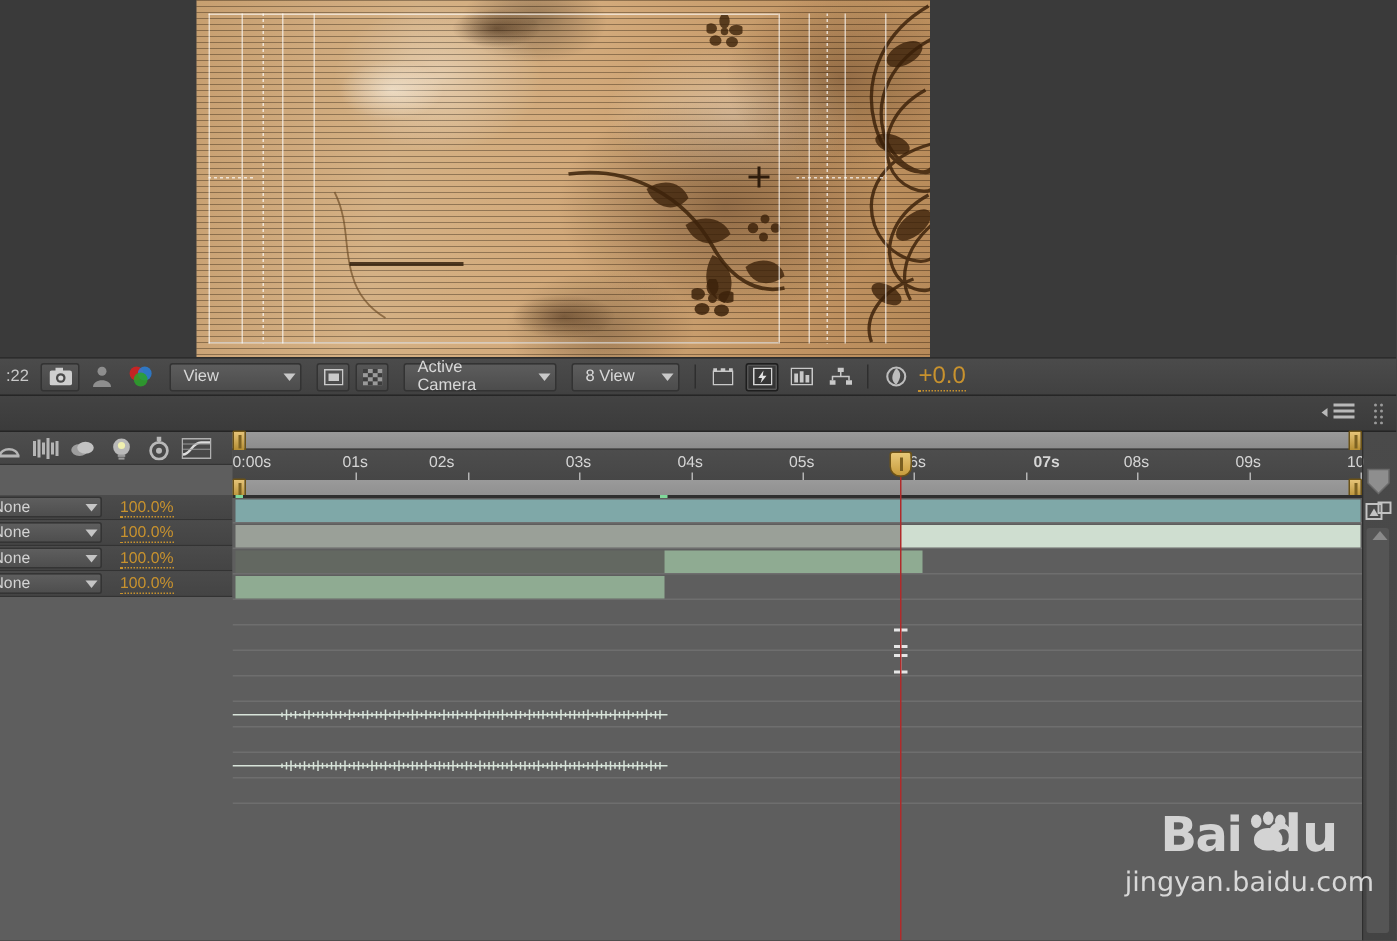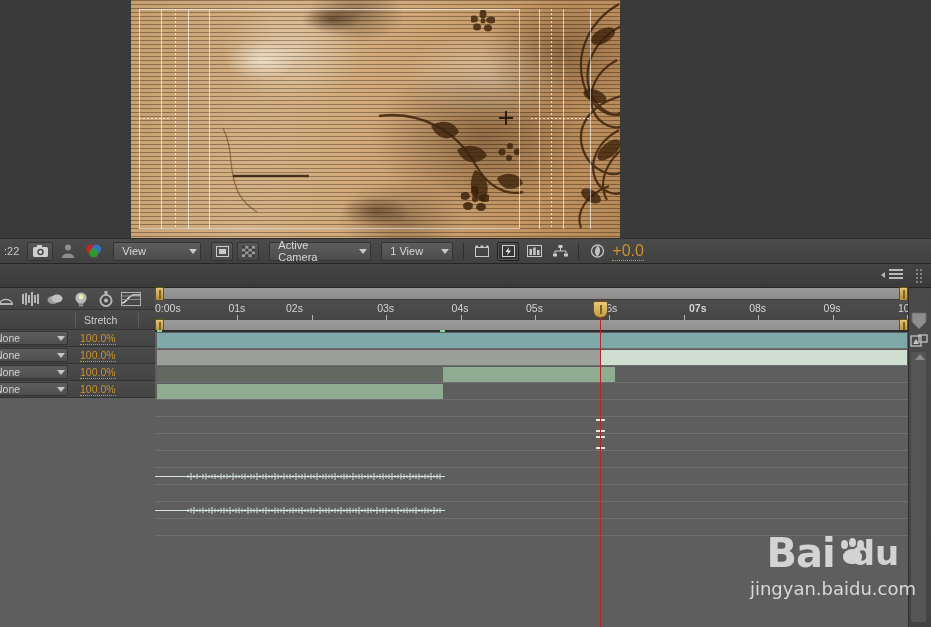--- a/index.html
+++ b/index.html
@@ -158,21 +158,21 @@
   #vscroll{ position:absolute; left:911px; top:64px; width:15px; height:270px;
     background:#555; border-radius:2px; }
   #vscroll-arrow{ position:absolute; left:915px; top:66px; width:0;height:0;
     border-left:5px solid transparent; border-right:5px solid transparent;
     border-bottom:6px solid #8a8a8a; }
 
   
   #watermark{ position:absolute; right:15px; bottom:28px; text-align:center;
     pointer-events:none; }
   #wm-row{ display:flex; align-items:center; gap:3px; justify-content:center; }
-  #wm-bai{ font-size:40px; font-weight:bold; color:#d3d3d3;
+  #wm-bai{ font-size:32px; font-weight:bold; color:#d3d3d3;
     font-family:"DejaVu Sans", sans-serif; letter-spacing:-1px; }
   #wm-du{ font-size:34px; font-weight:bold; color:#d3d3d3;
     font-family:"DejaVu Sans", sans-serif; }
   #wm-cn{ font-size:34px; font-weight:bold; color:#d3d3d3;
     font-family:"DejaVu Sans", sans-serif; margin-left:4px; }
   #wm-url{ font-size:18px; color:#d8d8d8; font-family:"DejaVu Sans", sans-serif;
     margin-top:2px;text-align:right; }
   .paw{ position:relative; width:30px; height:26px; display:inline-block; }
   .paw i{ position:absolute; background:#d3d3d3; border-radius:50%; }
 </style>
@@ -314,21 +314,21 @@
       </g>
     </svg>
   </div>
 
   <div class="vt-select" style="width:102px; margin-left:6px;">
     <span>Active Camera</span>
     <span class="caret"></span>
   </div>
 
   <div class="vt-select" style="width:72px; margin-left:6px;">
-    <span>1 View</span>
+    <span>8 View</span>
     <span class="caret"></span>
   </div>
 
   <div class="vt-sep" style="margin-left:6px;"></div>
 
   <div class="vt-flat">
     <svg width="14" height="12" viewBox="0 0 14 12">
       <rect x="0.5" y="2.5" width="13" height="9" fill="none" stroke="#c9c9c9"></rect>
       <rect x="0.5" y="0.5" width="2.5" height="2" fill="#c9c9c9"></rect>
       <rect x="5.5" y="0.5" width="3" height="2" fill="#c9c9c9"></rect>
@@ -442,25 +442,20 @@
         <rect x="0.5" y="0.5" width="19" height="13" fill="none" stroke="#b0b0b0"></rect>
         <path d="M1 11 C6 11 7 3 13 3 L19 3" fill="none" stroke="#dcdcdc" stroke-width="1.6"></path>
         <g stroke="#9a9a9a" stroke-width=".8">
           <path d="M1 4 L19 4"></path>
             <path d="M1 7.5 L19 7.5"></path>
         </g>
       </svg>
     </div>
   </div>
 
-  <div id="tl-colhdr">
-    <div class="col-div" style="left:75px;"></div>
-    <div class="col-div" style="left:138px;"></div>
-    <div id="col-stretch">Stretch</div>
-  </div>
 
   <div id="ruler-area">
     <div id="workbar"></div>
     <div class="wa-marker" style="left:0px;top:-1px;"></div>
     <div class="wa-marker" style="left:744px;top:-1px;"></div>
     <div id="ruler">
         <span class="tick-label" style="left: 0px;">0:00s</span>
         <span class="tick-label" style="left: 73.4px;">01s</span>
         <span class="tick" style="left: 82.4px;"></span>
         <span class="tick-label" style="left: 131px;">02s</span>

